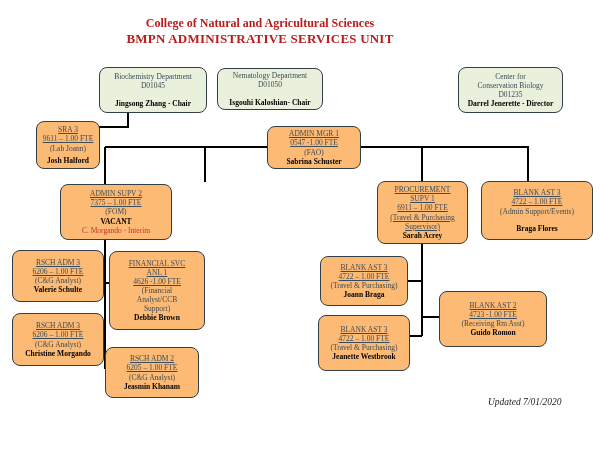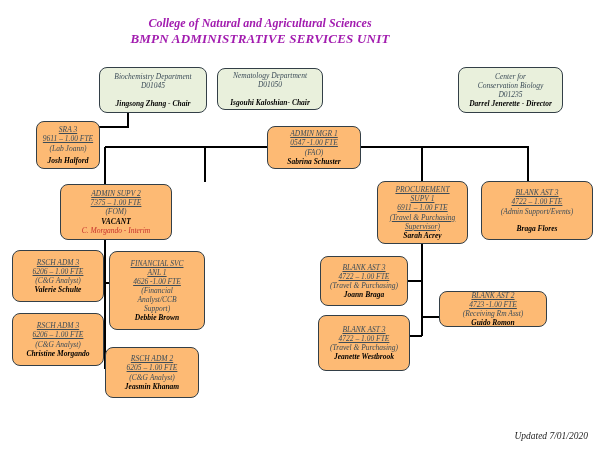--- a/index.html
+++ b/index.html
@@ -1,39 +1,39 @@
 <!DOCTYPE html>
 <html><head>
 <meta charset="utf-8">
 <style>
   html,body{margin:0;padding:0;background:#fff;}
   #canvas{
     position:relative;width:600px;height:464px;background:#ffffff;
     font-family:"Liberation Serif", serif;overflow:hidden;
   }
-  #titleblock{position:absolute;top:16px;left:0;width:520px;text-align:center;color:#a21caf;font-style:italic;}
+  #titleblock{position:absolute;top:16px;left:0;width:520px;text-align:center;color:#b91c1c;}
   #titleblock .t1{font-size:12px;font-weight:bold;}
   #titleblock .t2{font-size:13px;font-weight:bold;letter-spacing:.2px;}
   svg.wires{position:absolute;left:0;top:0;z-index:0;}
   svg.wires line{stroke:#000;stroke-width:2;}
   .box{
     position:absolute;z-index:1;box-sizing:border-box;
     border:1.5px solid #333f47;border-radius:8px;
     display:flex;flex-direction:column;justify-content:center;
-    text-align:center;padding:2px 1px;line-height:1.22;font-style:italic;
+    text-align:center;padding:2px 1px;line-height:1.22;
   }
   .green{background:#e9f0dc;}
   .blue{background:#fdba74;}
   .ln{font-size:7.5px;color:#3c4c58;white-space:nowrap;}
   .u{text-decoration:underline;}
   .nm{font-size:7.5px;color:#000;font-weight:bold;white-space:nowrap;}
   .red{color:#c6302b;}
   .sp{height:8px;}
   #footer{
-    position:absolute;left:488px;top:431px;width:100px;text-align:right;
+    position:absolute;left:488px;top:397px;width:100px;text-align:left;
     font-size:9.5px;font-style:italic;color:#222;
   }
 </style>
 </head>
 <body>
 
 <div id="canvas">
 
   <div id="titleblock">
     <div class="t1">College of Natural and Agricultural Sciences</div>
@@ -166,21 +166,21 @@
     <div class="nm">Joann Braga</div>
   </div>
 
   <div class="box blue" style="left:318px;top:315px;width:92px;height:56px">
     <div class="ln u">BLANK AST 3</div>
     <div class="ln u">4722 – 1.00 FTE</div>
     <div class="ln">(Travel &amp; Purchasing)</div>
     <div class="nm">Jeanette Westbrook</div>
   </div>
 
-  <div class="box blue" style="left:439px;top:291px;width:108px;height:36px">
+  <div class="box blue" style="left:439px;top:291px;width:108px;height:56px">
     <div class="ln u">BLANK AST 2</div>
     <div class="ln u">4723 -1.00 FTE</div>
     <div class="ln">(Receiving Rm Asst)</div>
     <div class="nm">Guido Romon</div>
   </div>
 
   <div id="footer">Updated 7/01/2020</div>
 
 </div>
 

